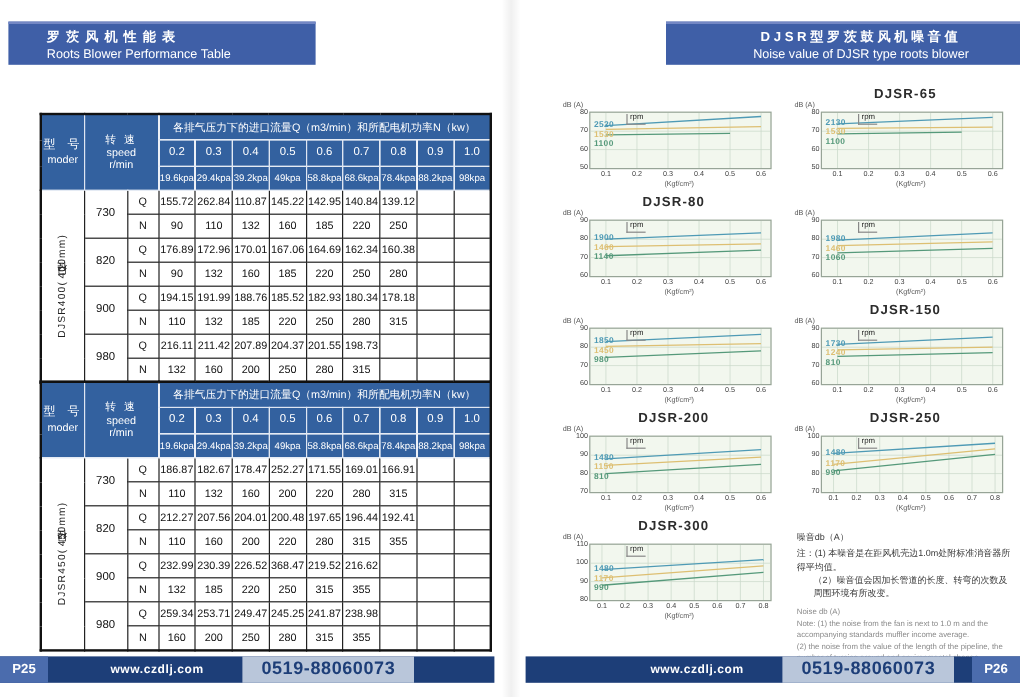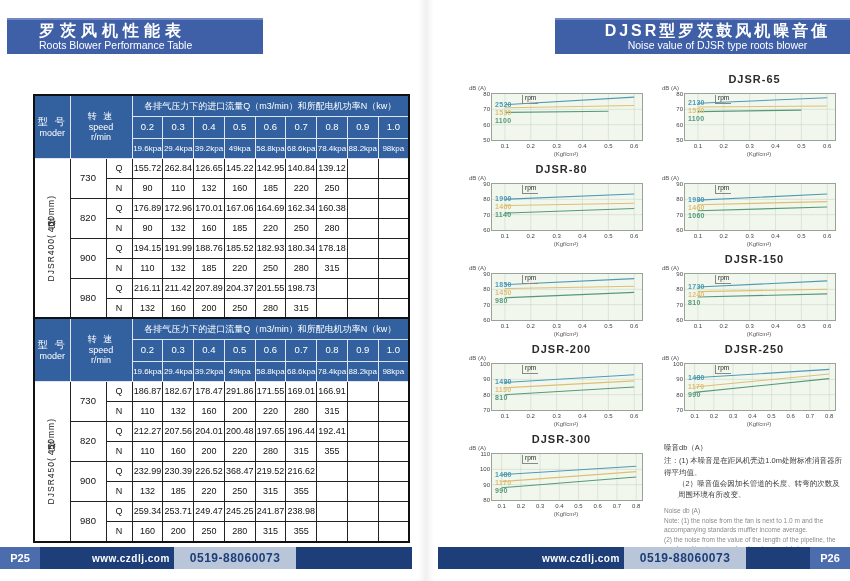--- a/index.html
+++ b/index.html
@@ -9,35 +9,35 @@
     background:linear-gradient(90deg,rgba(0,0,0,0) 0%,rgba(0,0,0,.06) 50%,rgba(0,0,0,0) 100%);}
   .page{position:absolute;top:0;height:581px;}
   .page.left{left:0;width:425px;}
   .page.right{left:425px;width:425px;}
 
   
   .hbar{position:absolute;top:18px;height:36px;background:#3f5fa7;color:#fff;
     border-top:2px solid #7387c4;box-sizing:border-box;}
   .hbar-left{left:7px;width:256px;padding:3px 0 0 32px;}
   .hbar-right{left:130px;width:325px;text-align:center;padding-top:3px;}
-  .hbar-cn{font-size:16px;font-weight:bold;letter-spacing:5px;line-height:16px;white-space:nowrap;}
+  .hbar-cn{font-size:11px;font-weight:bold;letter-spacing:5px;line-height:16px;white-space:nowrap;}
   .hbar-right .hbar-cn{letter-spacing:3px;}
   .hbar-en{font-size:10.5px;line-height:13px;white-space:nowrap;}
 
   
   .table-wrap{position:absolute;left:33px;width:375px;}
   .t1{top:94px;} .t2{top:317px;}
   .ptable{border-collapse:collapse;table-layout:fixed;width:375px;border:2px solid #111;}
   .ptable td{border:1px solid #222;text-align:center;vertical-align:middle;
     font-size:9px;color:#111;padding:0;line-height:1.15;overflow:hidden;}
   .ptable .hd{background:#33619f;color:#fff;border:1px solid #dfe6f2;}
   .ptable .htitle{height:20px;font-size:9px;}
   .ptable .hp{height:21px;font-size:9.5px;}
   .ptable .hk{height:19px;font-size:8px;}
-  .ptable .hmodel div:first-child{font-size:10px;letter-spacing:2px;}
+  .ptable .hmodel div:first-child{font-size:10px;letter-spacing:2px;font-family:Liberation Mono, monospace;}
   .ptable .hmodel div:last-child{font-size:9px;}
   .ptable .hspeed div{font-size:9px;}
   .ptable .hspeed div:first-child{letter-spacing:2px;}
   .ptable .bval,.ptable .bqn{height:19px;font-size:9px;}
   .ptable .bspeed{font-size:9.5px;}
   .vtext{writing-mode:vertical-rl;transform:rotate(180deg);font-size:8.5px;color:#222;
     letter-spacing:1px;margin:0 auto;white-space:nowrap;}
 
   
   .charts-grid{position:absolute;left:40px;top:72px;width:386px;
@@ -65,22 +65,22 @@
 
   
   .footer{position:absolute;top:547px;height:22px;background:#1d3e78;display:flex;align-items:center;}
   .fleft{left:0;width:412px;}
   .fright{left:13px;width:412px;}
   .pnum{background:#4b6cad;color:#fff;font-weight:bold;font-size:11px;height:22px;line-height:22px;
     text-align:center;flex:0 0 40px;}
   .furl{color:#fff;font-size:10px;font-weight:bold;letter-spacing:.5px;}
   .fleft .furl{margin-left:52px;}
   .fright .furl{margin-left:104px;}
-  .fphone{background:#b9c6da;color:#1d3e78;font-weight:bold;font-size:12px;height:22px;line-height:22px;
-    padding:0 16px;margin-left:4px;letter-spacing:.5px;}
+  .fphone{background:#b9c6da;color:#1d3e78;font-weight:bold;font-size:15px;height:22px;line-height:22px;
+    padding:0 16px;margin-left:32px;letter-spacing:.5px;}
   .fspacer{flex:1;}
 </style>
 </head>
 <body>
 
 <div class="spread">
 
   <section class="page left">
     <header class="hbar hbar-left">
       <div class="hbar-cn">罗茨风机性能表</div>
@@ -139,21 +139,21 @@
               <td class="hd hk">98kpa</td>
             </tr>
             <tr>
               <td class="bmodel" rowspan="8">
                 <div class="vtext">DJSR400(口径400mm)</div>
               </td>
               <td class="bspeed" rowspan="2">730</td>
               <td class="bqn">Q</td>
               <td class="bval">155.72</td>
               <td class="bval">262.84</td>
-              <td class="bval">126.65</td>
+              <td class="bval">110.87</td>
               <td class="bval">145.22</td>
               <td class="bval">142.95</td>
               <td class="bval">140.84</td>
               <td class="bval">139.12</td>
               <td class="bval"></td>
               <td class="bval"></td>
             </tr>
             <tr>
               <td class="bqn">N</td>
               <td class="bval">90</td>
@@ -297,21 +297,21 @@
             </tr>
             <tr>
               <td class="bmodel" rowspan="8">
                 <div class="vtext">DJSR450(口径450mm)</div>
               </td>
               <td class="bspeed" rowspan="2">730</td>
               <td class="bqn">Q</td>
               <td class="bval">186.87</td>
               <td class="bval">182.67</td>
               <td class="bval">178.47</td>
-              <td class="bval">291.86</td>
+              <td class="bval">252.27</td>
               <td class="bval">171.55</td>
               <td class="bval">169.01</td>
               <td class="bval">166.91</td>
               <td class="bval"></td>
               <td class="bval"></td>
             </tr>
             <tr>
               <td class="bqn">N</td>
               <td class="bval">110</td>
               <td class="bval">132</td>

